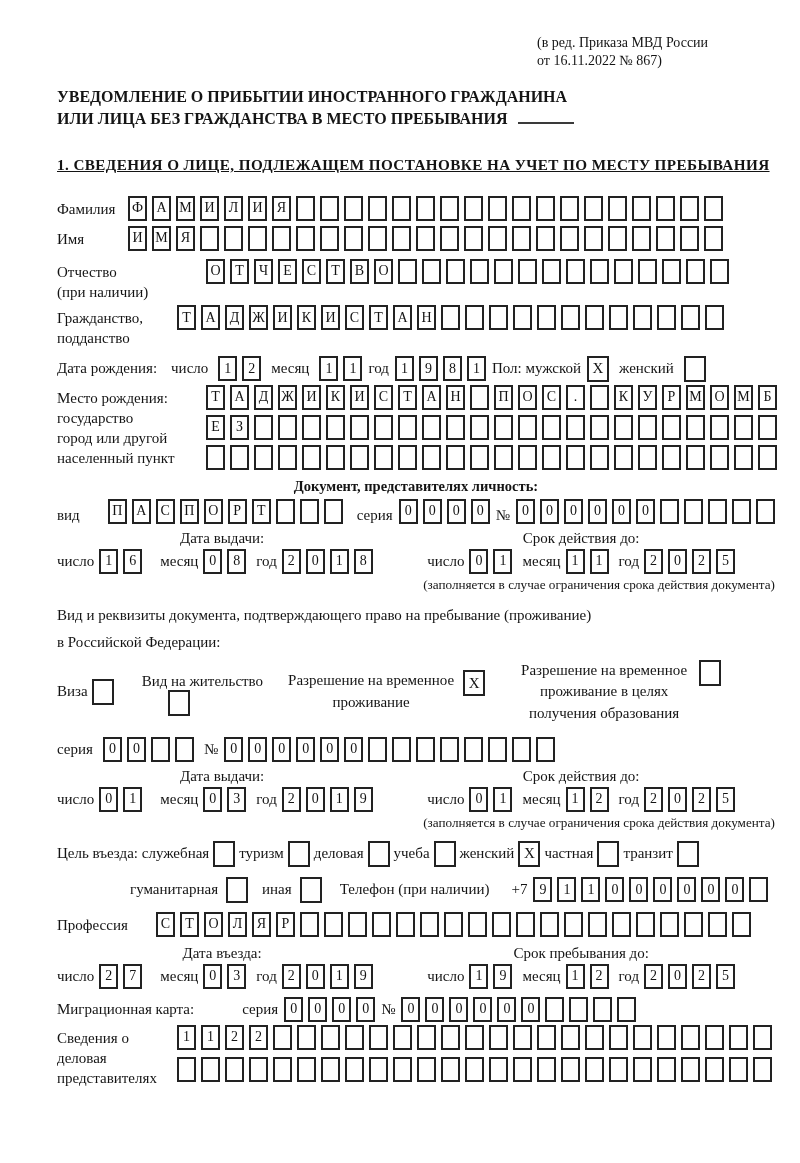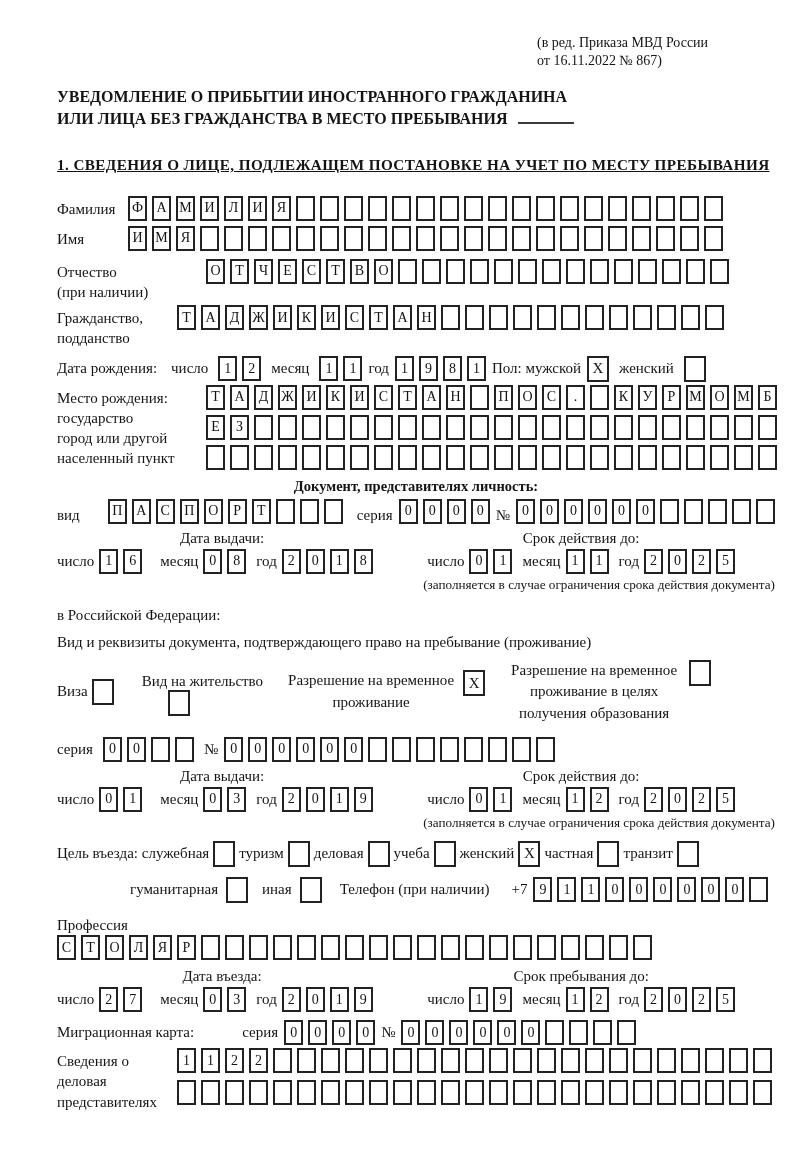--- a/index.html
+++ b/index.html
@@ -401,22 +401,22 @@
             <div class="cell">0</div>
             <div class="cell">2</div>
             <div class="cell">5</div>
           </span>
       </div>
       <div class="fnote">(заполняется в случае ограничения срока действия документа)</div>
     </div>
   </div>
 
   <div class="intro">
+    <div>Вид и реквизиты документа, подтверждающего право на пребывание (проживание)</div>
     <div>в Российской Федерации:</div>
-    <div>Вид и реквизиты документа, подтверждающего право на пребывание (проживание)</div>
   </div>
 
   <div class="permit-row">
     <div class="popt">
       <span class="plabel">Виза</span>
       <span class="cells cb" style="margin-left:4px;">
           <div class="cell"></div>
         </span>
     </div>
     <div class="popt" style="margin-left:28px;flex-direction:column;">
@@ -424,21 +424,21 @@
       <span class="cells cb" style="margin-left:26px;">
           <div class="cell"></div>
         </span>
     </div>
     <div class="popt" style="margin-left:22px;">
       <span class="plabel ctr pw165">Разрешение на временное проживание</span>
       <span class="cells cb" style="margin-left:6px;">
           <div class="cell">X</div>
         </span>
     </div>
-    <div class="popt" style="margin-left:20px;">
+    <div class="popt" style="margin-left:30px;">
       <span class="plabel ctr pw175">Разрешение на временное проживание в целях получения образования</span>
       <span class="cells cb" style="margin-left:6px;">
           <div class="cell"></div>
         </span>
     </div>
   </div>
 
   <div class="inlinerow" style="margin-top:12px;">
     <span>серия</span>
     <span class="cells gap10">
@@ -563,21 +563,21 @@
         <div class="cell">0</div>
         <div class="cell">0</div>
         <div class="cell">0</div>
         <div class="cell">0</div>
         <div class="cell">0</div>
         <div class="cell">0</div>
         <div class="cell"></div>
       </span>
   </div>
 
-  <div class="frow" style="margin-top:9px;flex-direction:column;">
+  <div class="frow" style="margin-top:9px;">
     <div class="flabel" style="width:99px;">Профессия</div>
     <div class="cells">
         <div class="cell">С</div>
         <div class="cell">Т</div>
         <div class="cell">О</div>
         <div class="cell">Л</div>
         <div class="cell">Я</div>
         <div class="cell">Р</div>
         <div class="cell"></div>
         <div class="cell"></div>

